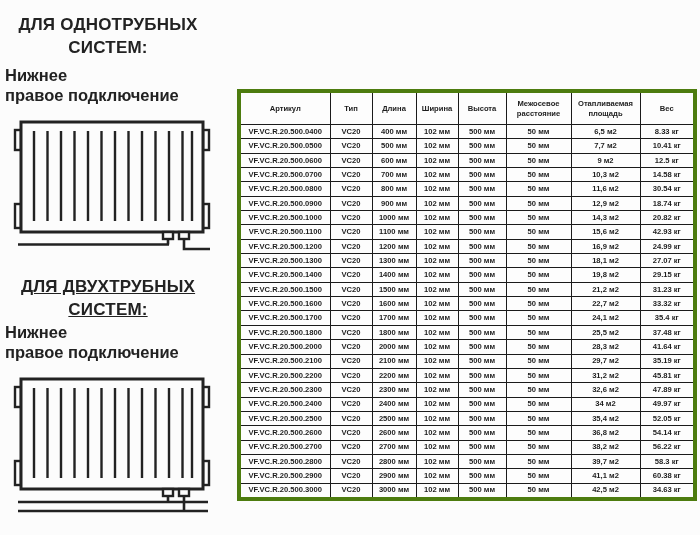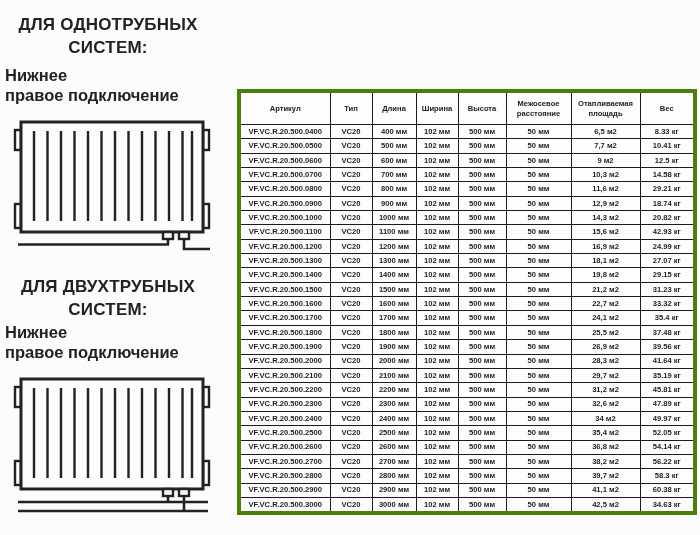--- a/index.html
+++ b/index.html
@@ -105,21 +105,21 @@
 
         <rect class="stroke fill-white" x="151" y="112" width="10" height="7" stroke-width="2.4"></rect>
         <rect class="stroke fill-white" x="167" y="112" width="10" height="7" stroke-width="2.4"></rect>
 
         <path class="stroke" stroke-width="2.6" d="M156 119 V 124.5"></path>
         <path class="stroke" stroke-width="2.6" d="M6 124.5 H 157"></path>
         <path class="stroke" stroke-width="2.6" d="M172 119 V 129 H 198"></path>
       </svg>
     </div>
 
-    <div class="section-title" style="top:275px;">
+    <div class="section-title" style="top:275px;text-decoration:underline;">
       <div>ДЛЯ ДВУХТРУБНЫХ</div>
       <div>СИСТЕМ:</div>
     </div>
     <div class="sub-title" style="top:323px;">
       <div>Нижнее</div>
       <div>правое подключение</div>
     </div>
 
     <div class="diagram" style="top:376px;height:142px;">
       <svg viewBox="0 0 200 140">
@@ -224,21 +224,21 @@
             <td>14.58 кг</td>
           </tr>
           <tr>
             <td>VF.VC.R.20.500.0800</td>
             <td>VC20</td>
             <td>800 мм</td>
             <td>102 мм</td>
             <td>500 мм</td>
             <td>50 мм</td>
             <td>11,6 м2</td>
-            <td>29.21 кг</td>
+            <td>30.54 кг</td>
           </tr>
           <tr>
             <td>VF.VC.R.20.500.0900</td>
             <td>VC20</td>
             <td>900 мм</td>
             <td>102 мм</td>
             <td>500 мм</td>
             <td>50 мм</td>
             <td>12,9 м2</td>
             <td>18.74 кг</td>
@@ -325,30 +325,20 @@
           </tr>
           <tr>
             <td>VF.VC.R.20.500.1800</td>
             <td>VC20</td>
             <td>1800 мм</td>
             <td>102 мм</td>
             <td>500 мм</td>
             <td>50 мм</td>
             <td>25,5 м2</td>
             <td>37.48 кг</td>
-          </tr>
-          <tr>
-            <td>VF.VC.R.20.500.1900</td>
-            <td>VC20</td>
-            <td>1900 мм</td>
-            <td>102 мм</td>
-            <td>500 мм</td>
-            <td>50 мм</td>
-            <td>26,9 м2</td>
-            <td>39.56 кг</td>
           </tr>
           <tr>
             <td>VF.VC.R.20.500.2000</td>
             <td>VC20</td>
             <td>2000 мм</td>
             <td>102 мм</td>
             <td>500 мм</td>
             <td>50 мм</td>
             <td>28,3 м2</td>
             <td>41.64 кг</td>

